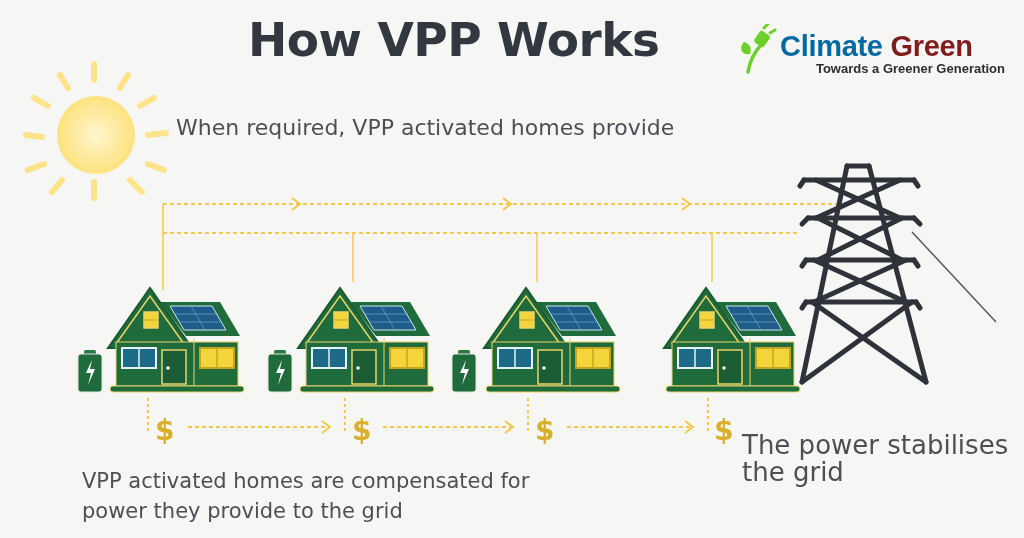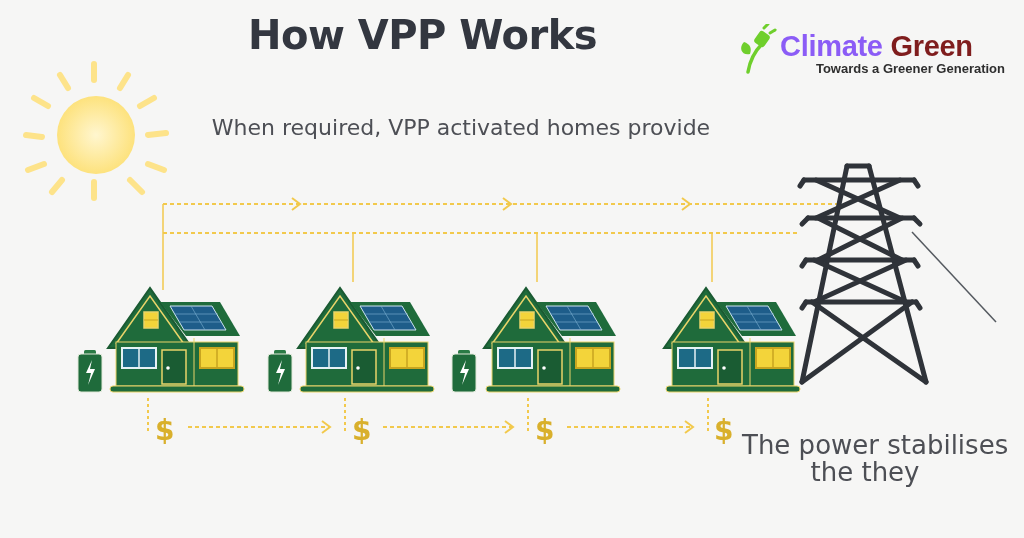--- a/index.html
+++ b/index.html
@@ -6,31 +6,31 @@
   html, body { width: 1024px; height: 538px; overflow: hidden; }
   body {
     background: #f6f6f5;
     font-family: "DejaVu Sans", sans-serif;
     position: relative;
   }
   .canvas { position: absolute; left: 0; top: 0; width: 1024px; height: 538px; }
   .title {
     position: absolute; left: 248px; top: 12px; width: 440px;
     font-family: "DejaVu Sans", sans-serif;
-    font-weight: bold; font-size: 40px; color: #333740;
+    font-weight: bold; font-size: 47px; color: #333740;
     letter-spacing: -0.5px; white-space: nowrap;
   }
   .logo { position: absolute; left: 738px; top: 24px; width: 275px; height: 52px; }
   .logo-word { position: absolute; left: 42px; top: 6px; font-family: "Liberation Sans", sans-serif; font-weight: bold; font-size: 29px; white-space: nowrap; letter-spacing: -0.3px; }
-  .logo-word .a { color: #8b5cf6; }
+  .logo-word .a { color: #0369a1; }
   .logo-word .b { color: #7f1d1d; }
   .logo-tag { position: absolute; right: 8px; top: 37px; font-family: "Liberation Sans", sans-serif; font-weight: bold; font-size: 13px; color: #2e2e2e; white-space: nowrap; }
   .caption {
     position: absolute; font-family: "DejaVu Sans", sans-serif;
-    color: #4d4f55; text-align: center; white-space: nowrap;
+    color: #4d4f55; white-space: nowrap;
   }
   .cap-top { left: 176px; top: 112px; width: 570px; font-size: 22px; line-height: 32px; }
   .cap-bottom { left: 82px; top: 466px; width: 516px; font-size: 21px; line-height: 30px; }
   .cap-right { left: 742px; top: 432px; width: 246px; font-size: 26px; line-height: 27px; }
   svg text { font-family: "DejaVu Sans", sans-serif; }
 </style>
 </head>
 <body>
 
 <div class="canvas">
@@ -182,19 +182,23 @@
       <path d="M685 421 L693 427 L685 433"></path>
     </g>
     <g fill="#d9b02c" font-weight="bold" font-size="28">
       <text x="155" y="440">$</text>
       <text x="352" y="440">$</text>
       <text x="535" y="440">$</text>
       <text x="714" y="440">$</text>
     </g>
   </svg>
 
+  <div class="caption cap-bottom">
+    <div>VPP activated homes are compensated for</div>
+    <div>power they provide to the grid</div>
+  </div>
 
   <div class="caption cap-right">
     <div>The power stabilises</div>
-    <div>the they</div>
+    <div>the grid</div>
   </div>
 
 </div>
 
 </body></html>

